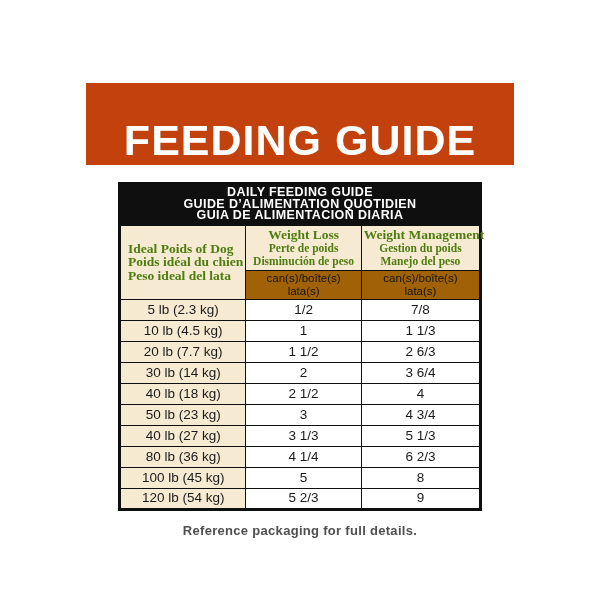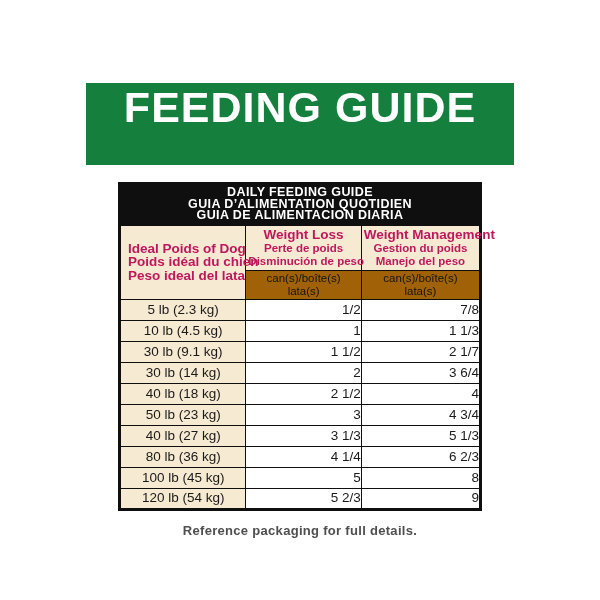--- a/index.html
+++ b/index.html
@@ -6,22 +6,22 @@
   html, body {
     width: 600px; height: 600px;
     background: #ffffff;
     font-family: "Liberation Sans", sans-serif;
     overflow: hidden;
   }
   
   .banner {
     width: 428px; height: 82px;
     margin: 83px auto 0 auto;
-    background: #15803d;
-    display: flex; align-items: flex-start; justify-content: center;
+    background: #c2410c;
+    display: flex; align-items: flex-end; justify-content: center;
   }
   .banner-title {
     color: #ffffff;
     font-size: 43px;
     font-weight: 900;
     letter-spacing: 1px;
     white-space: nowrap;
   }
   
   .table-wrap {
@@ -52,22 +52,23 @@
   .tbl-title-line {
     font-size: 12.5px;
     font-weight: bold;
     line-height: 11.6px;
     letter-spacing: 0.4px;
     white-space: nowrap;
   }
   
   .colhead {
     background: #f7ead2;
-    color: #be185d;
+    color: #4d7c0f;
     height: 45px;
+    font-family: Liberation Serif, serif;
   }
   .colhead-weight {
     text-align: left;
     padding: 2px 4px 2px 7px !important;
   }
   .colhead-weight .line { font-size: 13.5px; font-weight: bold; line-height: 13.8px; white-space: nowrap; }
   .colhead-center { text-align: center; padding: 2px 2px !important; }
   .colhead-center .line1 { font-size: 13.5px; font-weight: bold; line-height: 14px; white-space: nowrap; }
   .colhead-center .line2 { font-size: 11.5px; font-weight: bold; line-height: 13px; white-space: nowrap; }
   
@@ -85,21 +86,21 @@
     color: #1a1a1a;
     text-align: center;
     font-size: 13.5px;
     height: 21px;
     line-height: 14px;
     white-space: nowrap;
   }
   .v-cell {
     background: #ffffff;
     color: #1a1a1a;
-    text-align: right;
+    text-align: center;
     font-size: 13.5px;
     line-height: 14px;
     white-space: nowrap;
   }
   
   .footer-note {
     margin-top: 12px;
     text-align: center;
     color: #4f4f4f;
     font-size: 13px;
@@ -118,21 +119,21 @@
   <table class="feeding">
     <colgroup>
         <col class="c1">
         <col class="c2">
         <col class="c3">
       </colgroup>
     <tbody>
       <tr>
         <td class="tbl-title-cell" colspan="3">
           <div class="tbl-title-line">DAILY FEEDING GUIDE</div>
-          <div class="tbl-title-line">GUIA D’ALIMENTATION QUOTIDIEN</div>
+          <div class="tbl-title-line">GUIDE D’ALIMENTATION QUOTIDIEN</div>
           <div class="tbl-title-line">GUIA DE ALIMENTACION DIARIA</div>
         </td>
       </tr>
       <tr>
         <td class="colhead colhead-weight" rowspan="2">
           <div class="line">Ideal Poids of Dog</div>
           <div class="line">Poids idéal du chien</div>
           <div class="line">Peso ideal del lata</div>
         </td>
         <td class="colhead colhead-center">
@@ -160,23 +161,23 @@
         <td class="w-cell">5 lb (2.3 kg)</td>
         <td class="v-cell">1/2</td>
         <td class="v-cell">7/8</td>
       </tr>
       <tr>
         <td class="w-cell">10 lb (4.5 kg)</td>
         <td class="v-cell">1</td>
         <td class="v-cell">1 1/3</td>
       </tr>
       <tr>
-        <td class="w-cell">30 lb (9.1 kg)</td>
+        <td class="w-cell">20 lb (7.7 kg)</td>
         <td class="v-cell">1 1/2</td>
-        <td class="v-cell">2 1/7</td>
+        <td class="v-cell">2 6/3</td>
       </tr>
       <tr>
         <td class="w-cell">30 lb (14 kg)</td>
         <td class="v-cell">2</td>
         <td class="v-cell">3 6/4</td>
       </tr>
       <tr>
         <td class="w-cell">40 lb (18 kg)</td>
         <td class="v-cell">2 1/2</td>
         <td class="v-cell">4</td>

